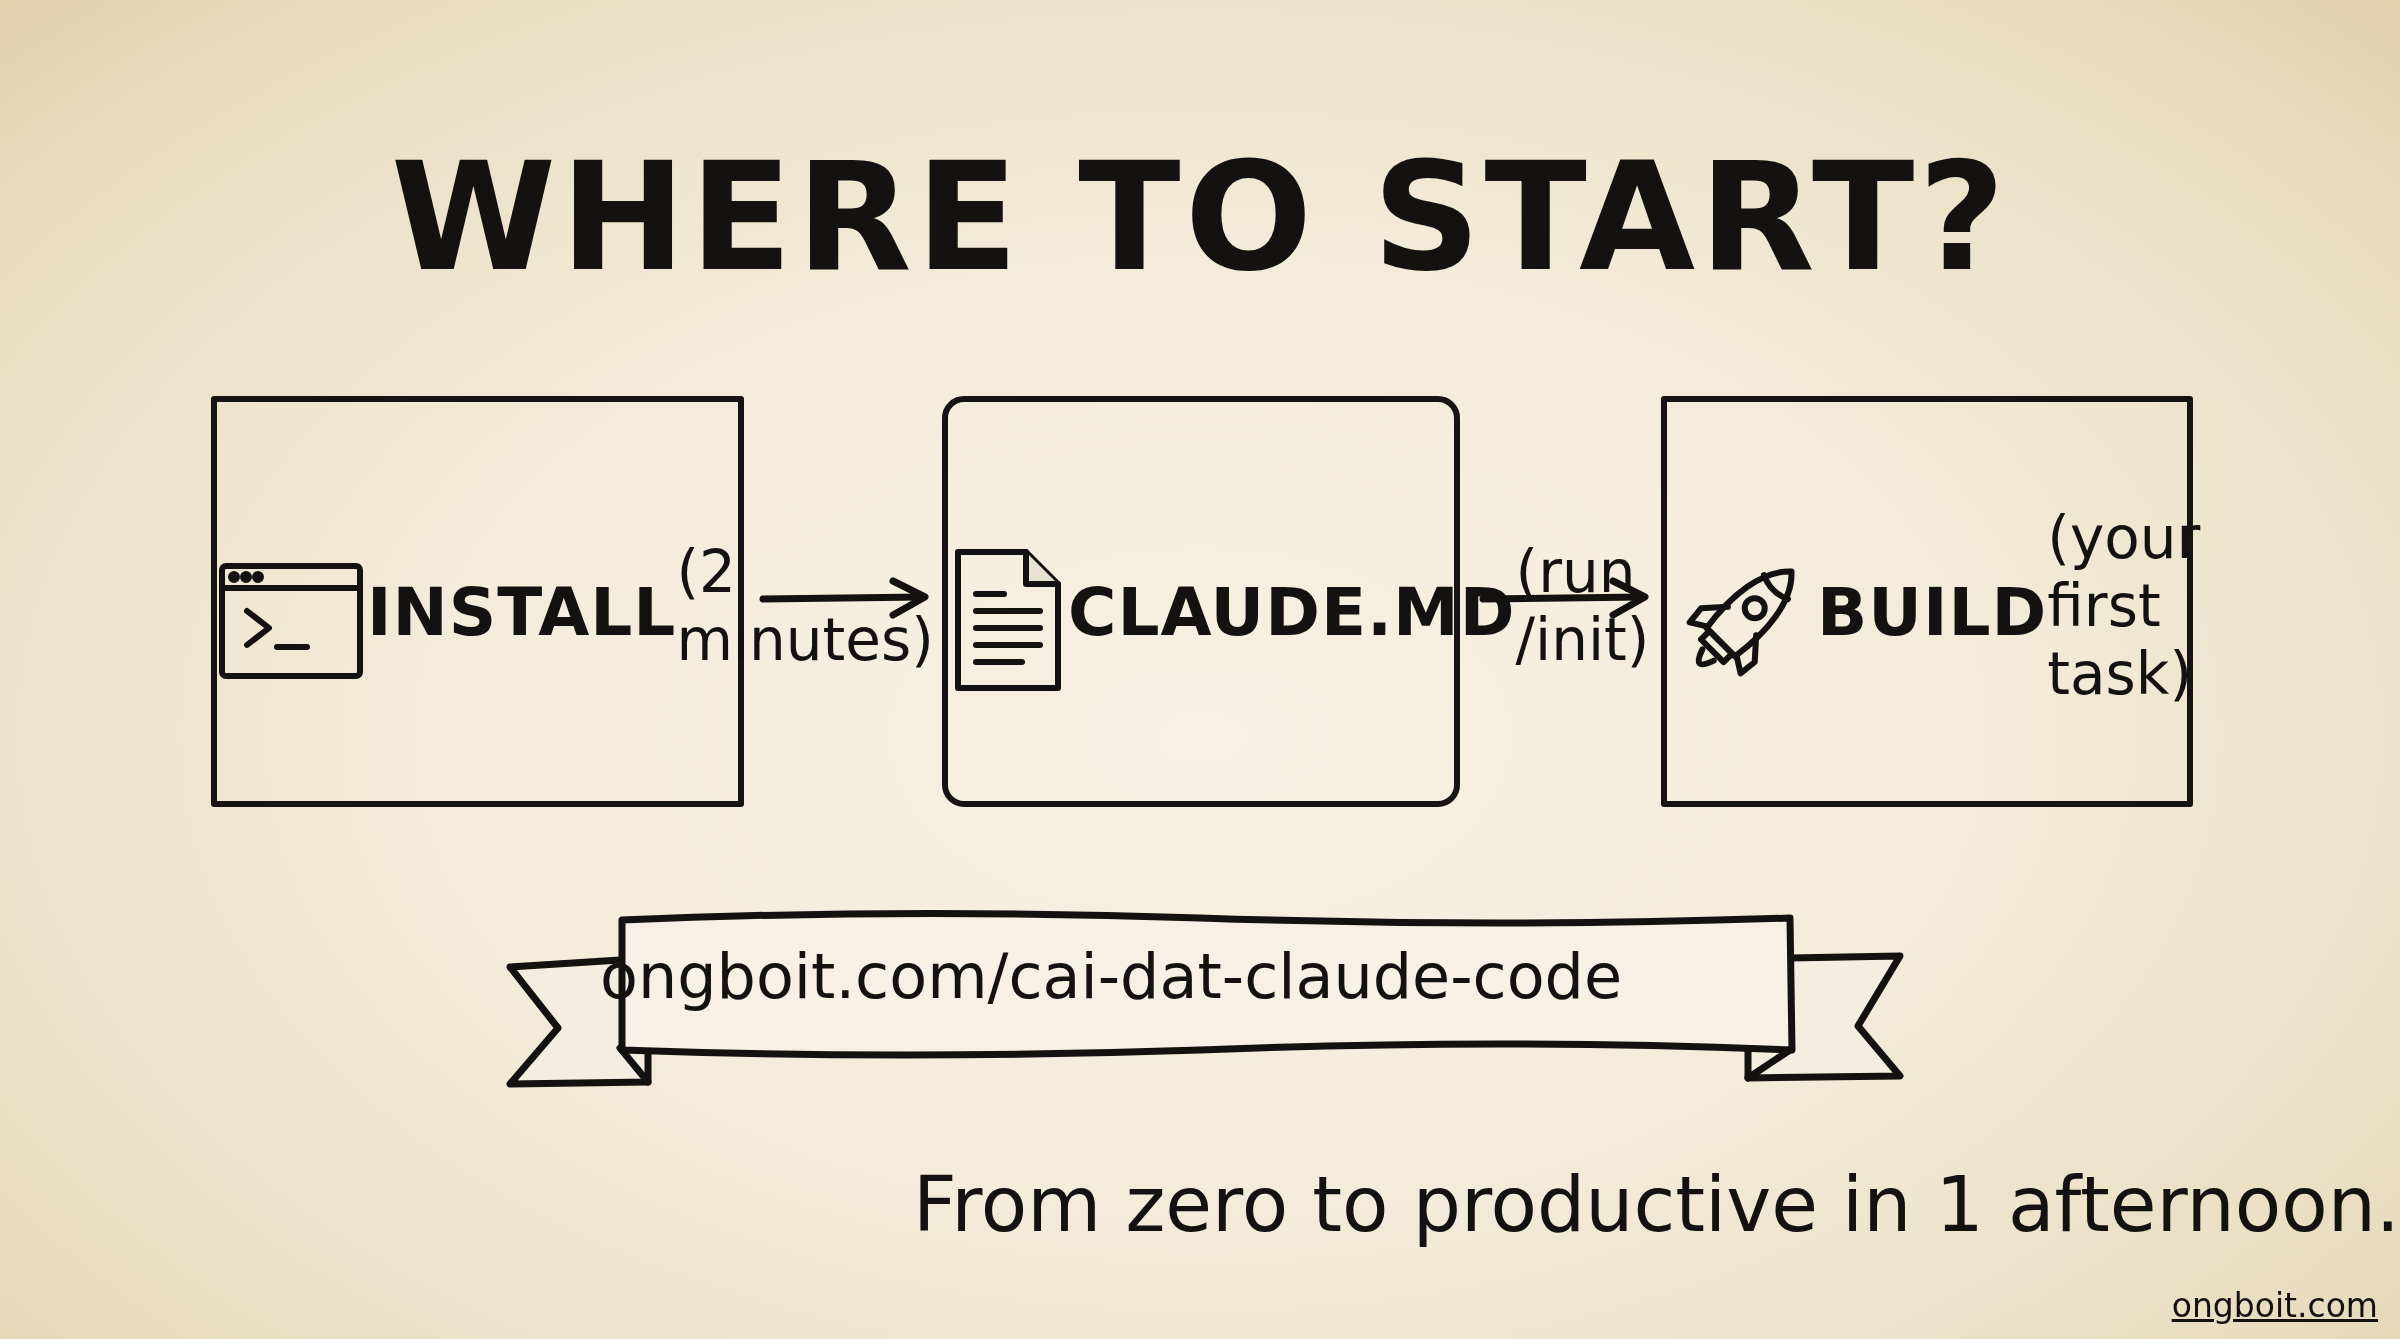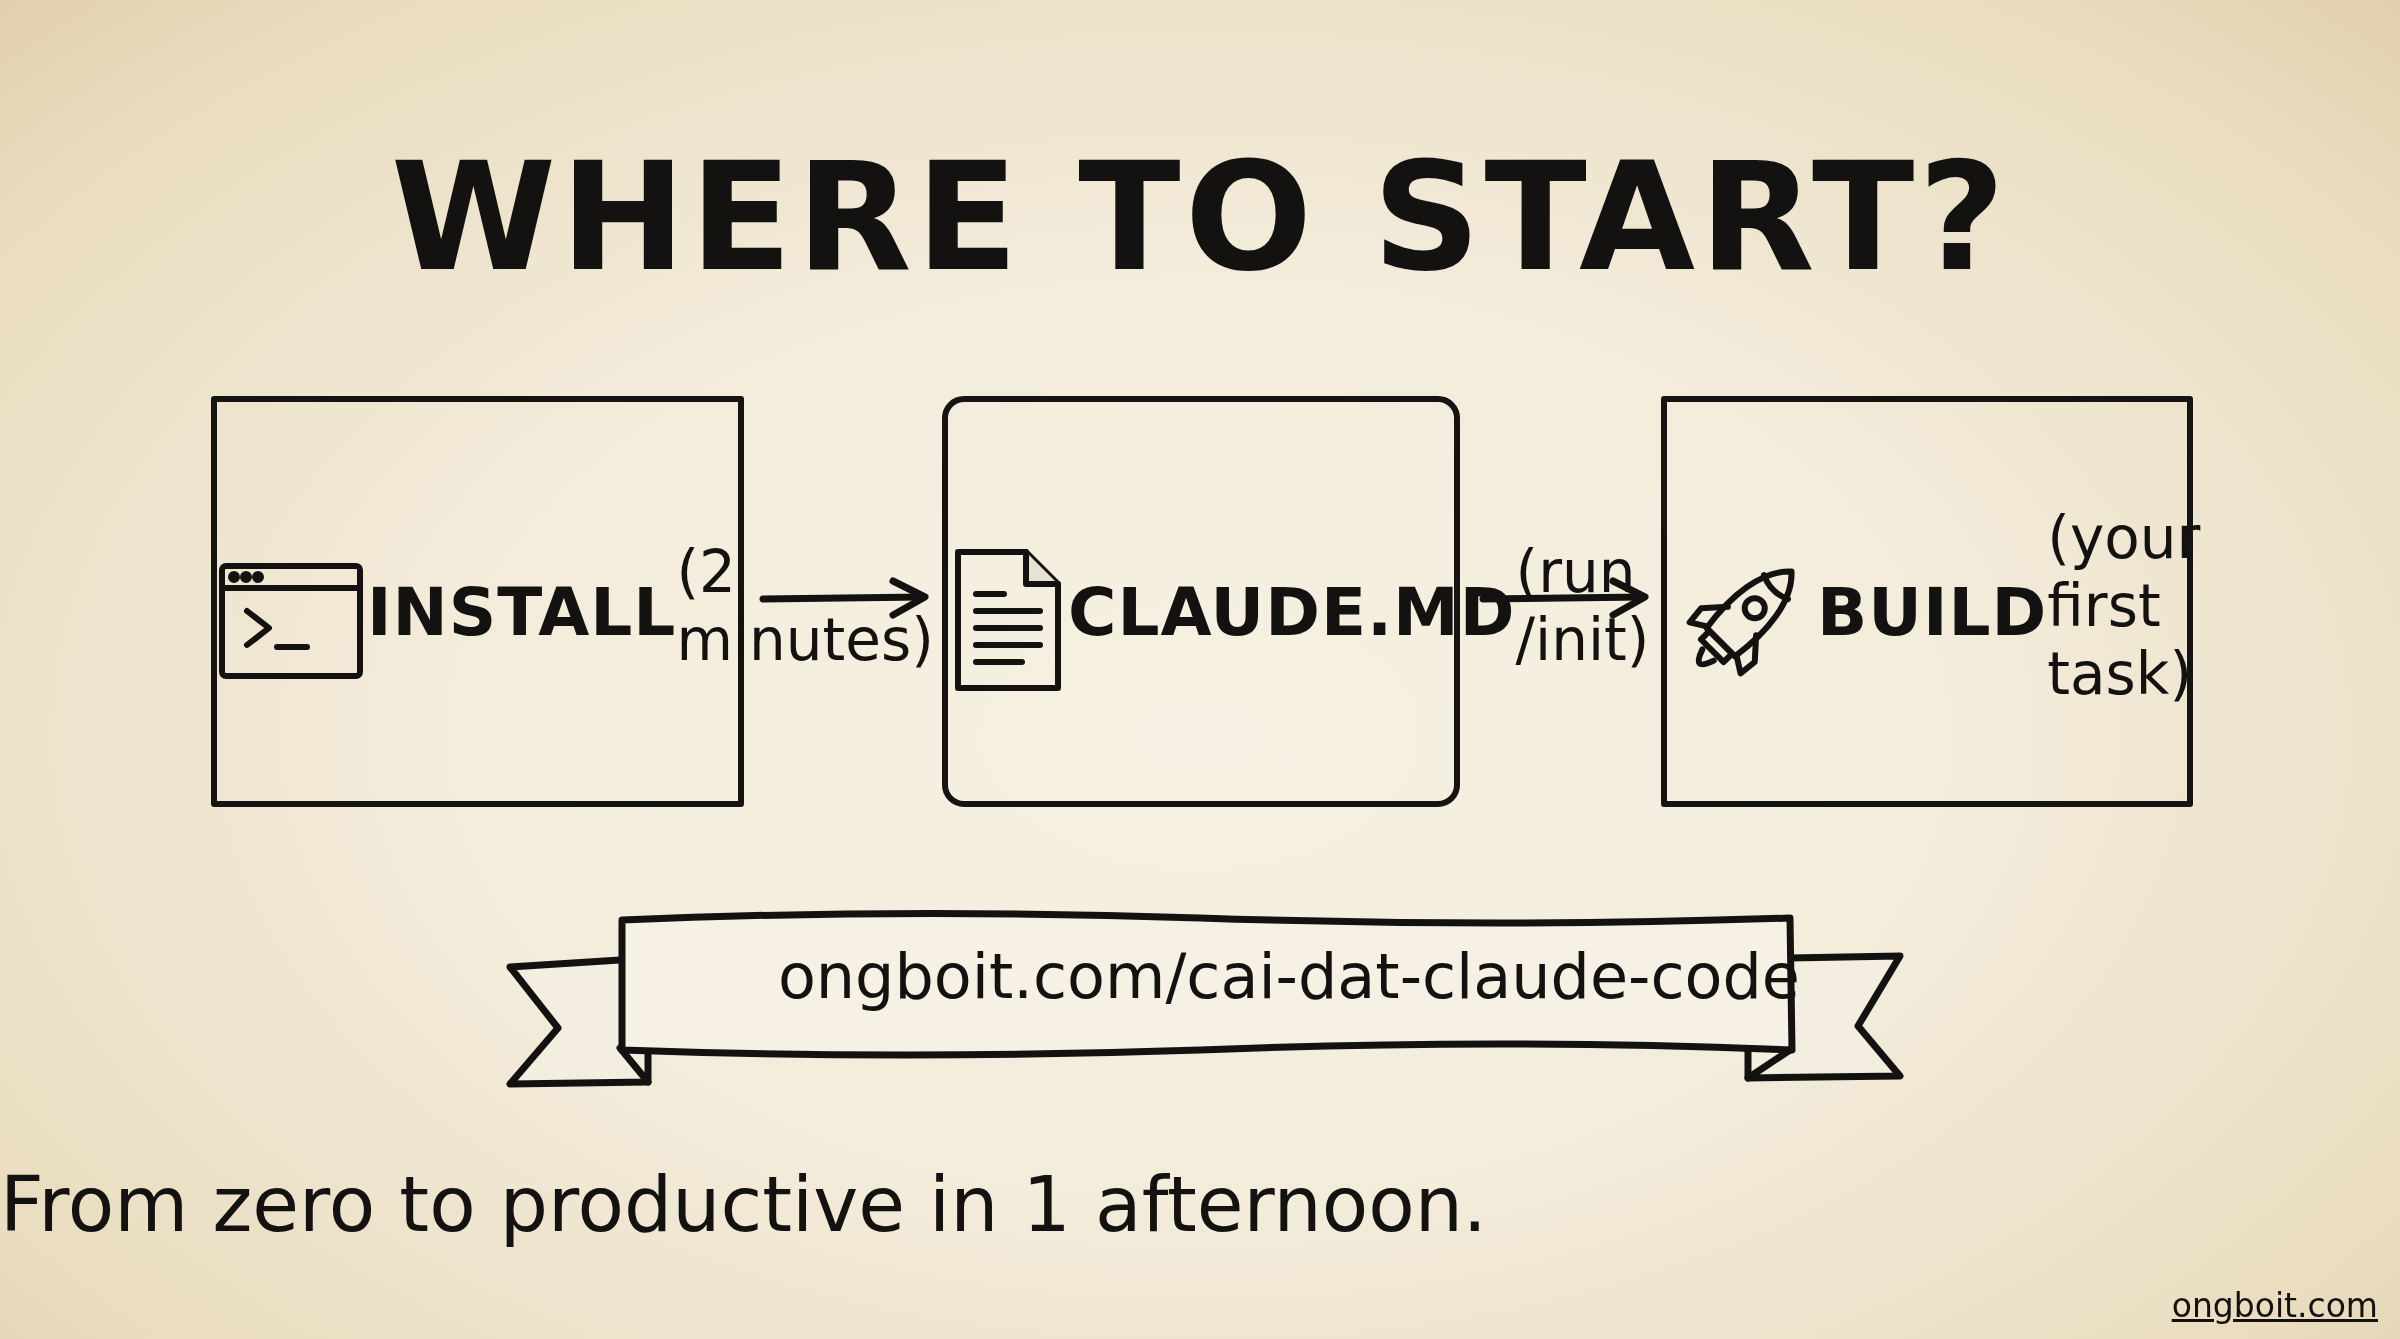--- a/index.html
+++ b/index.html
@@ -17,25 +17,25 @@
   }
   .box {
     border:6px solid #161412; border-radius:3px; box-sizing:border-box;
     display:flex; flex-direction:row; align-items:center;
   }
   .box .icon { margin-top:38px; width:160px; height:150px; display:flex; align-items:center; justify-content:center; }
   .box .label { margin-top:22px; font-size:66px; font-weight:bold; letter-spacing:1px; }
   .box .sub { margin-top:8px; font-size:58px; }
   .arrow { }
   .url-text {
-    left:600px; width:1200px; top:940px; text-align:right;
+    left:600px; width:1200px; top:940px; text-align:left;
     font-size:62px;
   }
   .tagline {
-    left:0; width:2400px; top:1160px; text-align:left;
+    left:0; width:2400px; top:1160px; text-align:right;
     font-size:76px;
   }
   .footer {
     right:22px; bottom:14px; font-size:33px;text-decoration:underline;
   }
 </style>
 </head>
 <body>
 
 <div class="abs title">WHERE TO START?</div>

